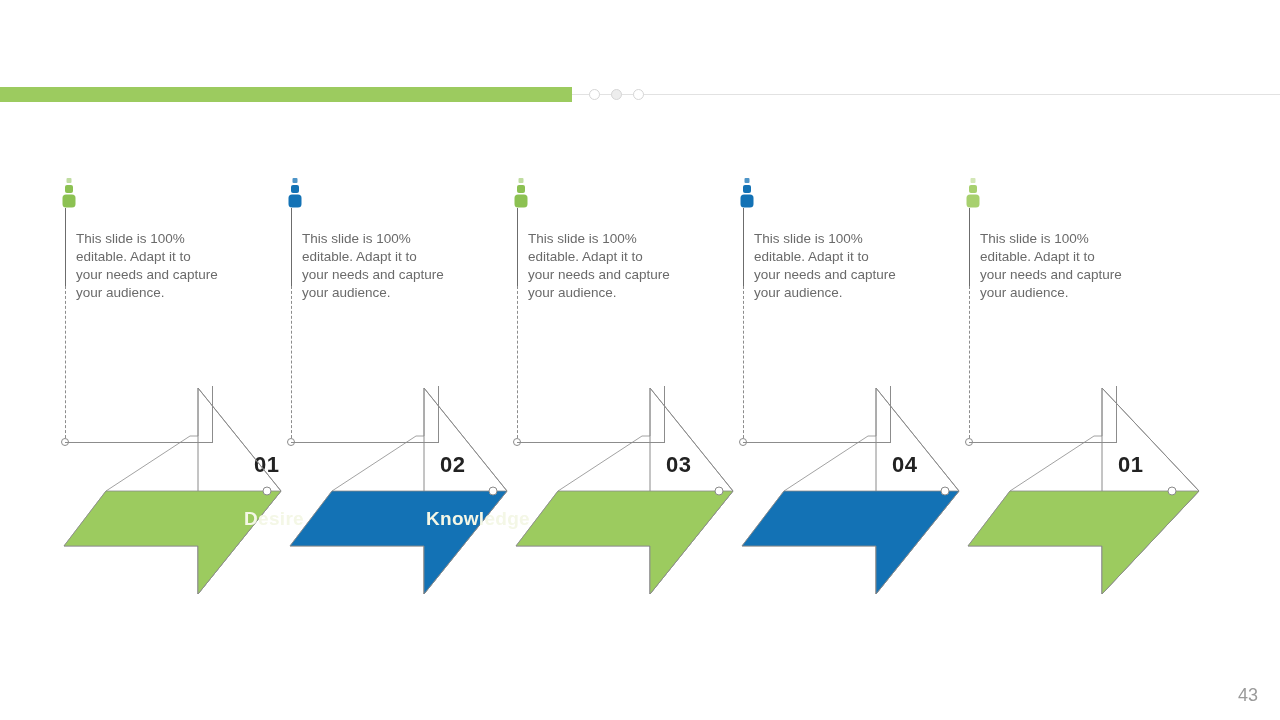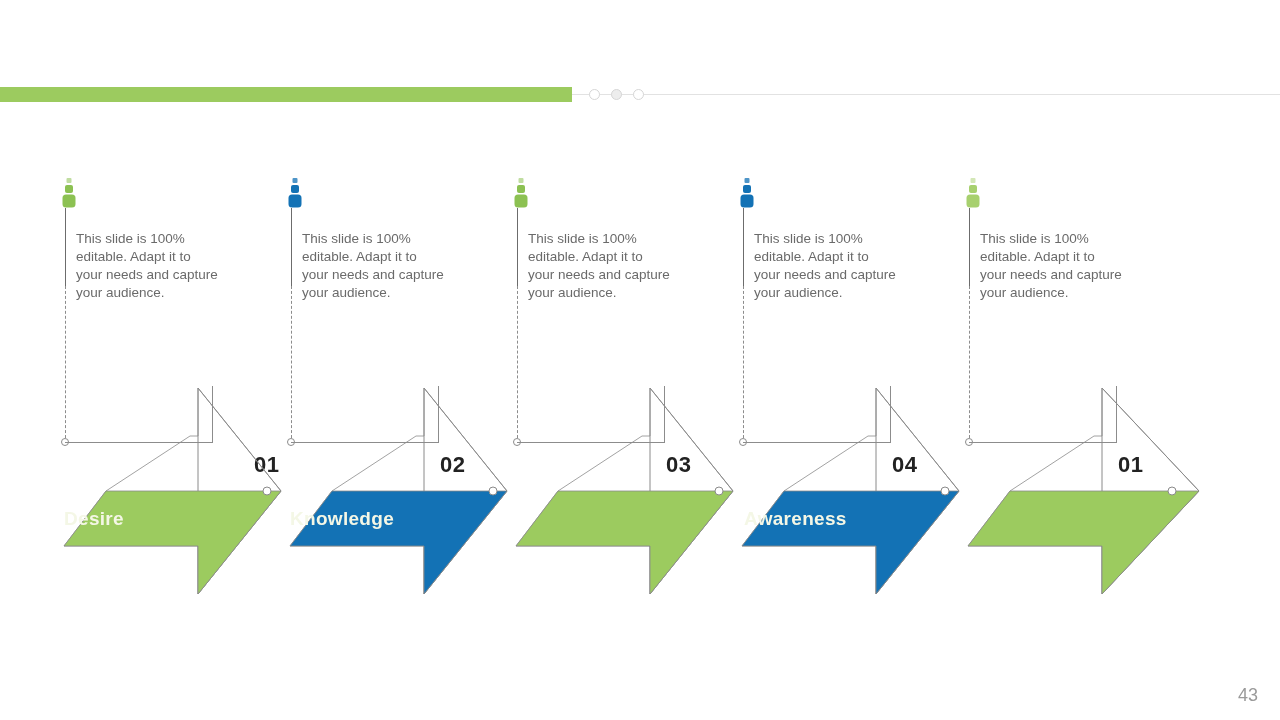--- a/index.html
+++ b/index.html
@@ -160,21 +160,21 @@
     width: 1280px;
     height: 720px;
     pointer-events: none;
   }
   #arrow-layer svg { display: block; }
 
   .arrow-label {
     position: absolute;
     top: 508px;
     width: 240px;
-    text-align: left;
+    text-align: right;
     font-size: 19px;
     font-weight: bold;
     color: #f4f7e6;
     letter-spacing: 0.3px;
   }
   .al1 { left: 64px; }
   .al2 { left: 290px; }
   .al3 { left: 518px; }
   .al4 { left: 744px; }
   .al5 { left: 972px; }
@@ -326,17 +326,16 @@
         <path d="M 1010 491 L 968 546 L 1102 546 L 1102 594 L 1199 491 L 1102 388 L 1102 436 L 1094 436 Z" fill="none" stroke="#8a8a8a" stroke-width="0.8"></path>
         <path d="M 1010 491 L 1199 491 L 1102 594 L 1102 546 L 968 546 Z" fill="#9ccb5f"></path>
         <path d="M 1010 491 L 1199 491 L 1102 594 L 1102 546 L 968 546 Z" fill="none" stroke="#8a8a8a" stroke-width="0.8"></path>
         <circle cx="1172" cy="491" r="4" fill="#ffffff" stroke="#8a8a8a" stroke-width="1"></circle>
       </g>
     </svg>
   </div>
 
   <div class="arrow-label al1">Desire</div>
   <div class="arrow-label al2">Knowledge</div>
-  <div class="arrow-label al4">Awareness</div>
 
   <div id="page-number">43</div>
 
 </div>
 
 </body></html>

